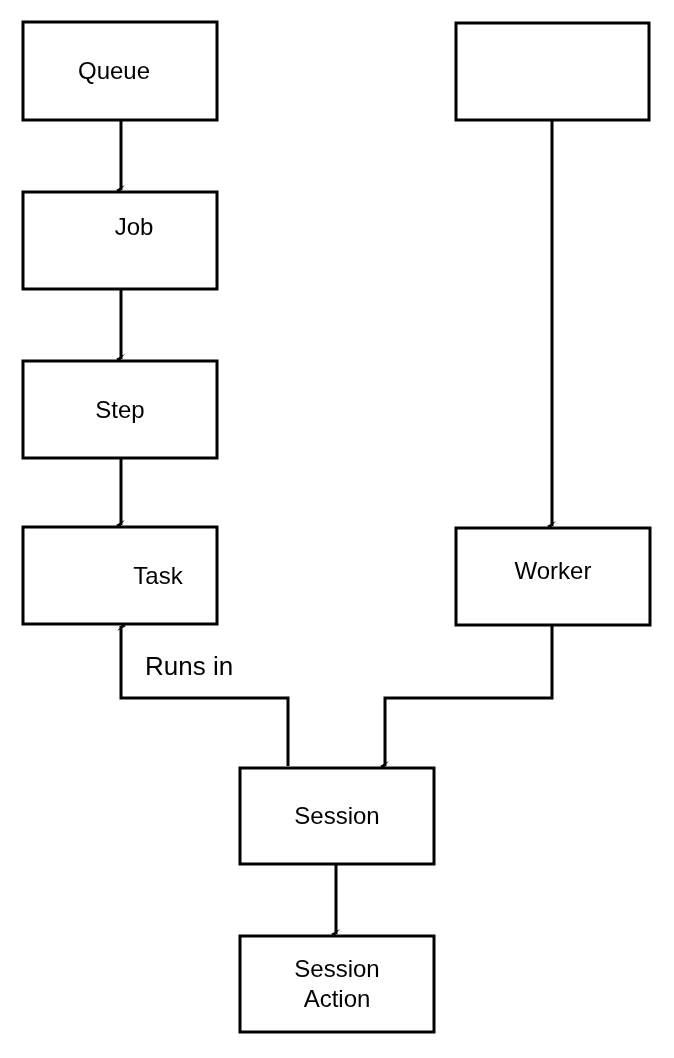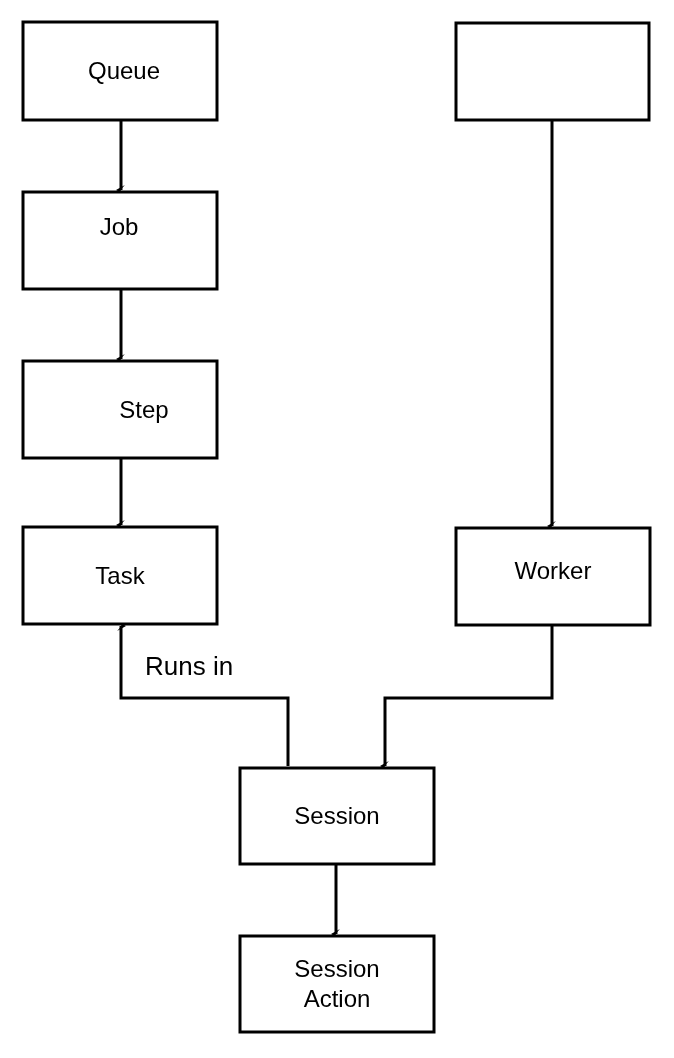--- a/index.html
+++ b/index.html
@@ -75,24 +75,24 @@
       <rect x="456" y="23" width="193" height="97" fill="#ffffff" stroke="#000000" stroke-width="3"></rect>
       <rect x="23" y="192" width="194" height="97" fill="#ffffff" stroke="#000000" stroke-width="3"></rect>
       <rect x="23" y="361" width="194" height="97" fill="#ffffff" stroke="#000000" stroke-width="3"></rect>
       <rect x="23" y="527" width="194" height="97" fill="#ffffff" stroke="#000000" stroke-width="3"></rect>
       <rect x="456" y="528" width="194" height="97" fill="#ffffff" stroke="#000000" stroke-width="3"></rect>
       <rect x="240" y="768" width="194" height="96" fill="#ffffff" stroke="#000000" stroke-width="3"></rect>
       <rect x="240" y="936" width="194" height="96" fill="#ffffff" stroke="#000000" stroke-width="3"></rect>
     </g>
   </svg>
 
-  <div class="node-label" style="left:23px; top:22px; width:182px; height:98px;padding-left:10px;">Queue</div>
-  <div class="node-label" style="left:22px; top:192px; width:194px; height:69px;">Job</div>
-  <div class="node-label" style="left:23px; top:361px; width:194px; height:97px;margin-left:24px;">Step</div>
-  <div class="node-label" style="left:23px; top:527px; width:194px; height:97px;">Task</div>
+  <div class="node-label" style="left:23px; top:22px; width:182px; height:98px;">Queue</div>
+  <div class="node-label" style="left:37px; top:192px; width:194px; height:69px;">Job</div>
+  <div class="node-label" style="left:23px; top:361px; width:194px; height:97px;">Step</div>
+  <div class="node-label" style="left:23px; top:527px; width:194px; height:97px;padding-left:38px;">Task</div>
   <div class="node-label" style="left:456px; top:528px; width:194px; height:85px;">Worker</div>
   <div class="node-label" style="left:240px; top:768px; width:194px; height:96px;">Session</div>
   <div class="node-label" style="left:240px; top:936px; width:194px; height:96px;">Session
 Action</div>
 
   <div class="edge-label" style="left:145px; top:652px;">Runs in</div>
 
 </div>
 
 </body></html>

